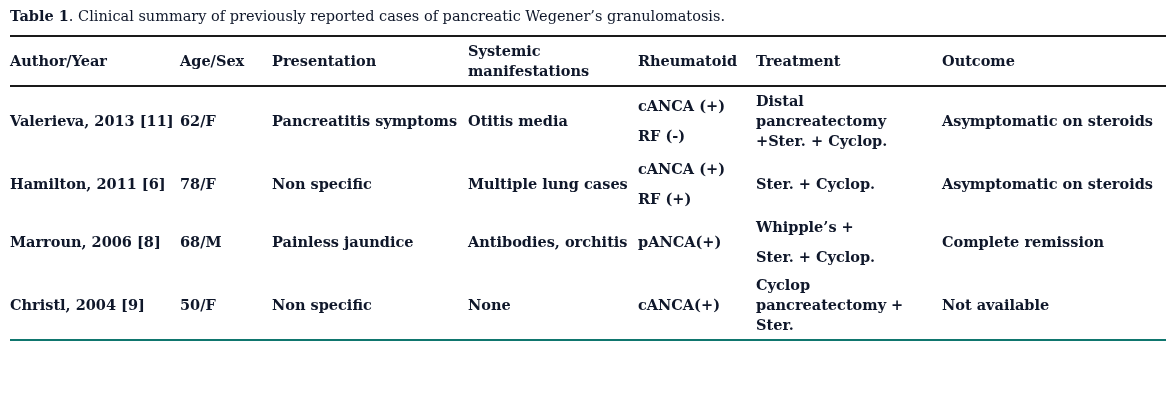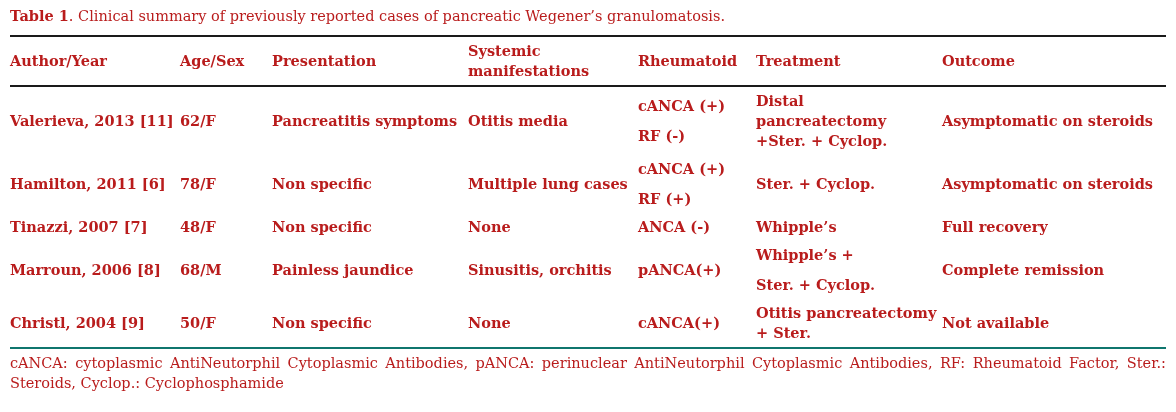--- a/index.html
+++ b/index.html
@@ -9,21 +9,21 @@
   }
   .page {
     width: 1176px;
     height: 412px;
     box-sizing: border-box;
     padding: 6px 10px 0 10px;
     background: #ffffff;
     font-family: "DejaVu Serif", "Liberation Serif", serif;
     font-size: 14.5px;
     line-height: 20px;
-    color: #b91c1c;
+    color: #0f172a;
     overflow: hidden;
   }
   .caption {
     margin: 0 0 5px 0;
     padding-bottom: 4px;
   }
   .caption b { font-weight: bold; }
   table {
     width: 1156px;
     border-collapse: collapse;
@@ -104,57 +104,43 @@
           <td>
             <div class="cell-line">cANCA (+)</div>
             <div class="cell-line">RF (+)</div>
           </td>
           <td>
             <div class="cell-line">Ster. + Cyclop.</div>
           </td>
           <td>Asymptomatic on steroids</td>
         </tr>
         <tr>
-          <td>Tinazzi, 2007 [7]</td>
-          <td>48/F</td>
-          <td>Non specific</td>
-          <td>None</td>
-          <td>
-            <div class="cell-line">ANCA (-)</div>
-          </td>
-          <td>
-            <div class="cell-line">Whipple’s</div>
-          </td>
-          <td>Full recovery</td>
-        </tr>
-        <tr>
           <td>Marroun, 2006 [8]</td>
           <td>68/M</td>
           <td>Painless jaundice</td>
-          <td>Sinusitis, orchitis</td>
+          <td>Antibodies, orchitis</td>
           <td>
             <div class="cell-line">pANCA(+)</div>
           </td>
           <td>
             <div class="cell-line">Whipple’s +</div>
             <div class="cell-line">Ster. + Cyclop.</div>
           </td>
           <td>Complete remission</td>
         </tr>
         <tr>
           <td>Christl, 2004 [9]</td>
           <td>50/F</td>
           <td>Non specific</td>
           <td>None</td>
           <td>
             <div class="cell-line">cANCA(+)</div>
           </td>
           <td>
-            <div class="cell-line">Otitis pancreatectomy + Ster.</div>
+            <div class="cell-line">Cyclop pancreatectomy + Ster.</div>
           </td>
           <td>Not available</td>
         </tr>
       </tbody>
   </table>
 
-  <p class="footnote">cANCA: cytoplasmic AntiNeutorphil Cytoplasmic Antibodies, pANCA: perinuclear AntiNeutorphil Cytoplasmic Antibodies, RF: Rheumatoid Factor, Ster.: Steroids, Cyclop.: Cyclophosphamide</p>
 
 </div>
 
 </body></html>

